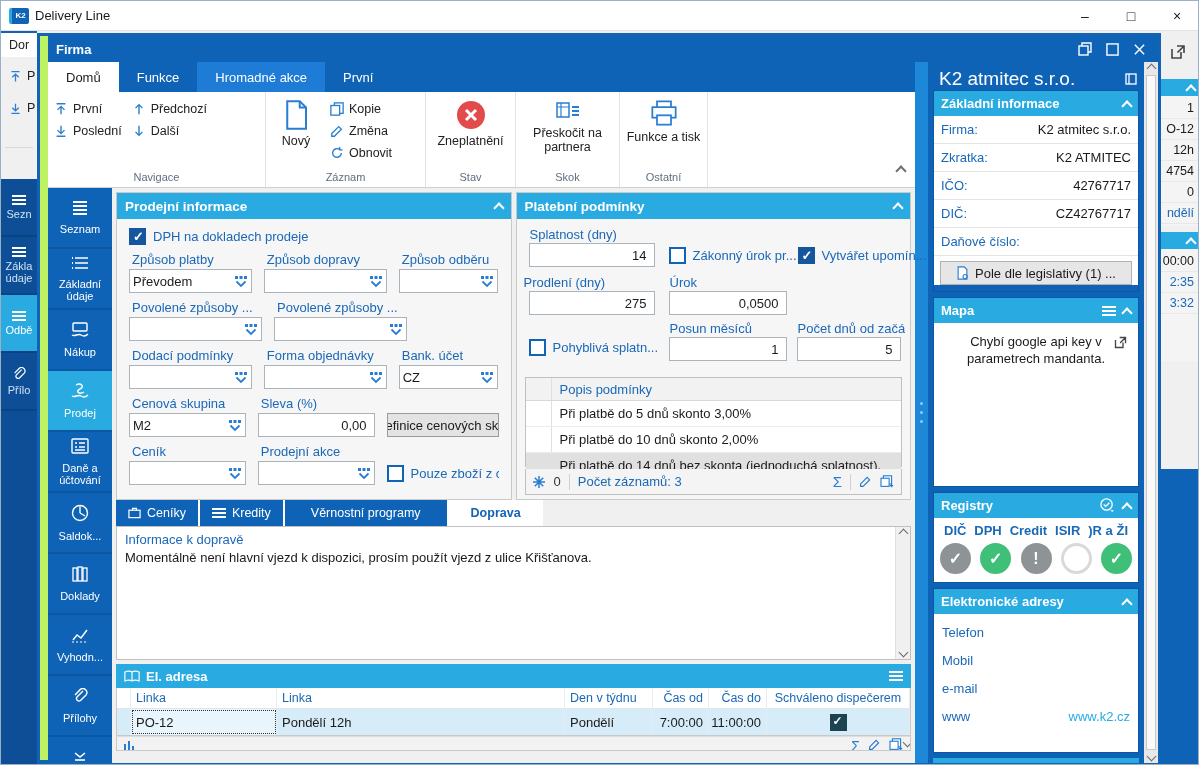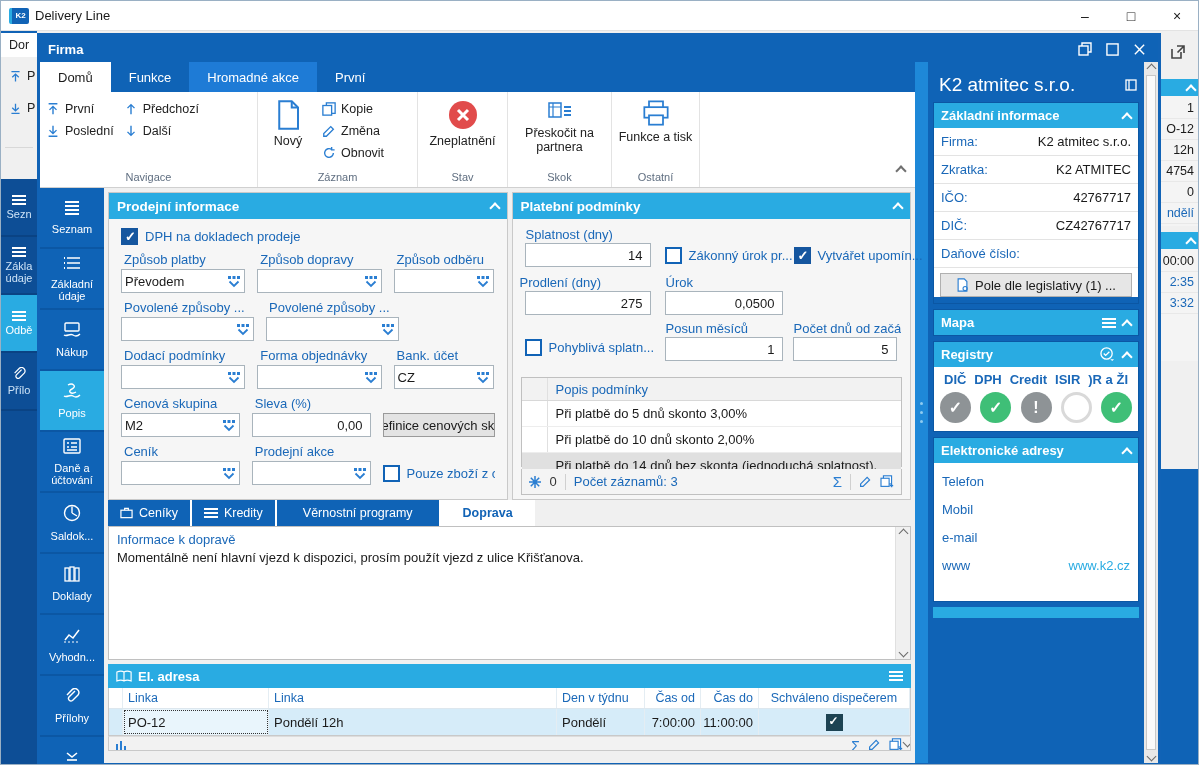--- a/index.html
+++ b/index.html
@@ -26,21 +26,21 @@
   .outer-right{position:absolute;left:1160px;top:30px;width:39px;height:735px;background:#f0f0f0;overflow:hidden;}
   .or-ext{margin:12px 0 0 8px;}
   .or-mini{margin-top:18px;}
   .or-head{height:17px;background:#29abe2;display:flex;align-items:center;justify-content:flex-end;padding-right:5px;}
   .or-vals{background:#f4f4f4;padding:2px 0;}
   .or-val{height:21px;line-height:21px;text-align:right;padding-right:6px;font-size:12.5px;color:#1a1a1a;border-bottom:1px solid #e8e8e8;overflow:hidden;}
   .or-val.blue{color:#1a68b8;}
   .or-navy{position:absolute;left:0;top:438px;width:39px;bottom:0;background:#0f63b6;}
 
   
-  .firma{position:absolute;left:36px;top:32px;width:1124px;height:733px;background:#14b8a6;border:3px solid #1163b6;border-bottom-width:6px;}
+  .firma{position:absolute;left:36px;top:32px;width:1124px;height:733px;background:#bef264;border:3px solid #1163b6;border-bottom-width:6px;padding-left:8px;}
   .f-title{height:26px;background:#0f63b6;display:flex;align-items:center;color:#fff;}
   .f-title .t{font-size:13px;font-weight:bold;padding-left:8px;}
   .f-tbtns{margin-left:auto;display:flex;gap:14px;padding-right:12px;align-items:center;}
   .f-main{display:flex;height:701px;}
   .f-left{flex:1 1 auto;display:flex;flex-direction:column;min-width:0;}
 
   
   .f-tabs{height:30px;background:#0f63b6;display:flex;align-items:stretch;}
   .f-tab{padding:0 18px;display:flex;align-items:center;color:#fff;font-size:13px;}
   .f-tab.active{background:#fff;color:#1a1a1a;}
@@ -424,21 +424,21 @@
                   <rect x="3" y="1" width="14" height="8" rx="1" stroke="#fff" stroke-width="1.4" fill="none"></rect>
                   <path d="M2 13c3 2 6-2 9 0s6 0 7-1" stroke="#fff" stroke-width="1.4" fill="none"></path>
                 </svg>
               <span>Nákup</span>
             </div>
             <div class="s-item active">
               <svg width="20" height="16" viewBox="0 0 20 16">
                   <path d="M6 2c5-3 9 2 4 4s-1 6 4 3" stroke="#fff" stroke-width="1.4" fill="none"></path>
                   <path d="M2 13c3 2 6-2 9 0s6 0 7-1" stroke="#fff" stroke-width="1.4" fill="none"></path>
                 </svg>
-              <span>Popis</span>
+              <span>Prodej</span>
             </div>
             <div class="s-item">
               <svg width="18" height="16" viewBox="0 0 18 16">
                   <rect x="1" y="1" width="16" height="14" rx="1" stroke="#fff" stroke-width="1.4" fill="none"></rect>
                   <path d="M4 5h2M4 9h2M8 5h6M8 9h6M4 12h10" stroke="#fff" stroke-width="1.3"></path>
                 </svg>
               <span>Daně a účtování</span>
             </div>
             <div class="s-item">
               <svg width="18" height="18" viewBox="0 0 18 18">
@@ -905,20 +905,28 @@
           <div class="rphead">
             <span>Mapa</span>
             <span class="sp"></span>
             <span class="hamb">
                 <i></i>
                 <i></i>
                 <i></i>
               </span>
             <span class="chev"></span>
           </div>
+          <div class="rpbody mapbody">
+            <div style="width:160px;margin:0 auto">Chybí google api key v parametrech mandanta.</div>
+            <span style="position:absolute;right:10px;top:12px">
+              <svg width="15" height="15" viewBox="0 0 18 18">
+                  <path d="M3 6v9h9v-6M8 3h7v7M15 3 8.5 9.5" stroke="#444" stroke-width="1.6" fill="none"></path>
+                </svg>
+            </span>
+          </div>
         </div>
 
         <div class="rpanel">
           <div class="rphead">
             <span>Registry</span>
             <span class="sp"></span>
             <svg width="17" height="15" viewBox="0 0 18 16">
                 <circle cx="8" cy="7" r="6" stroke="#fff" stroke-width="1.4" fill="none"></circle>
                 <path d="M5 7l2 2 4-4" stroke="#fff" stroke-width="1.4" fill="none"></path>
                 <path d="M12 13h4l-2 2z" fill="#fff"></path>

